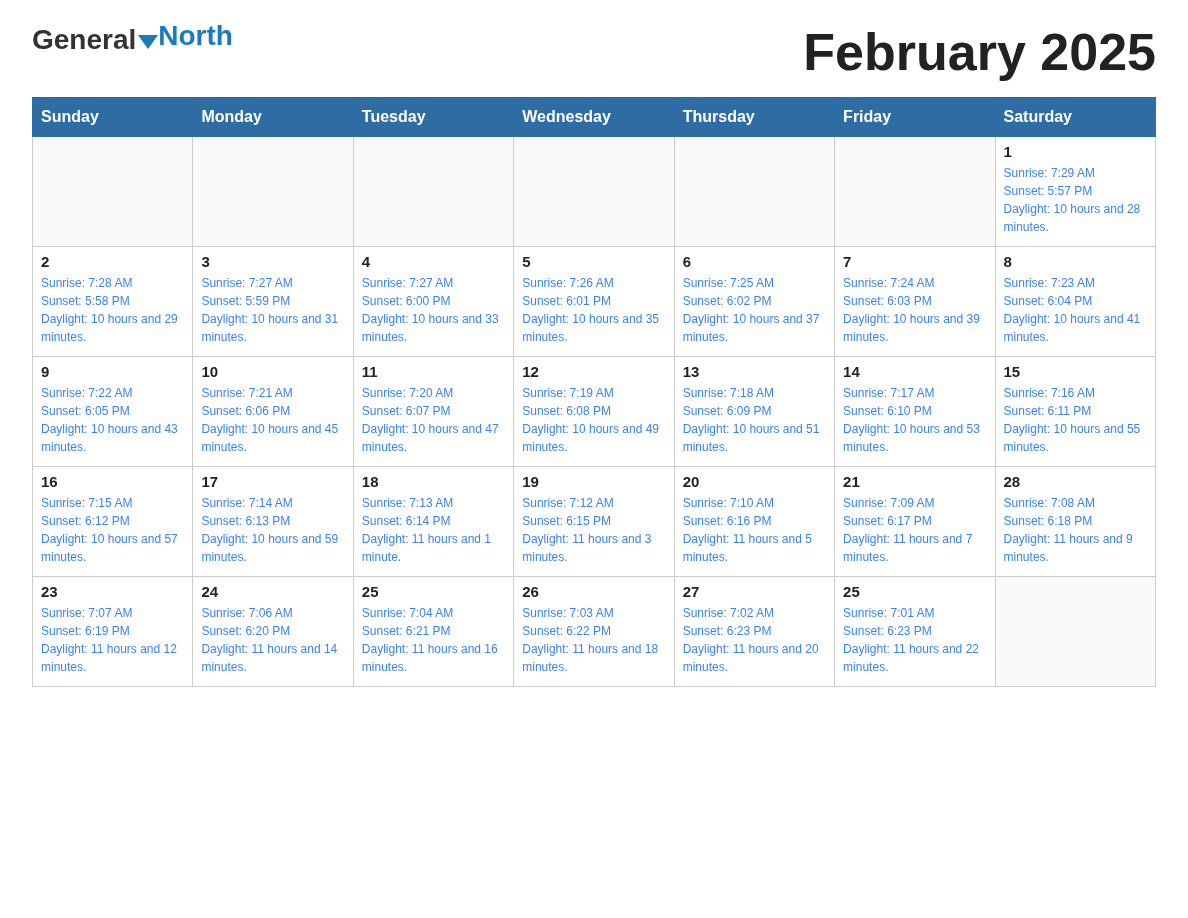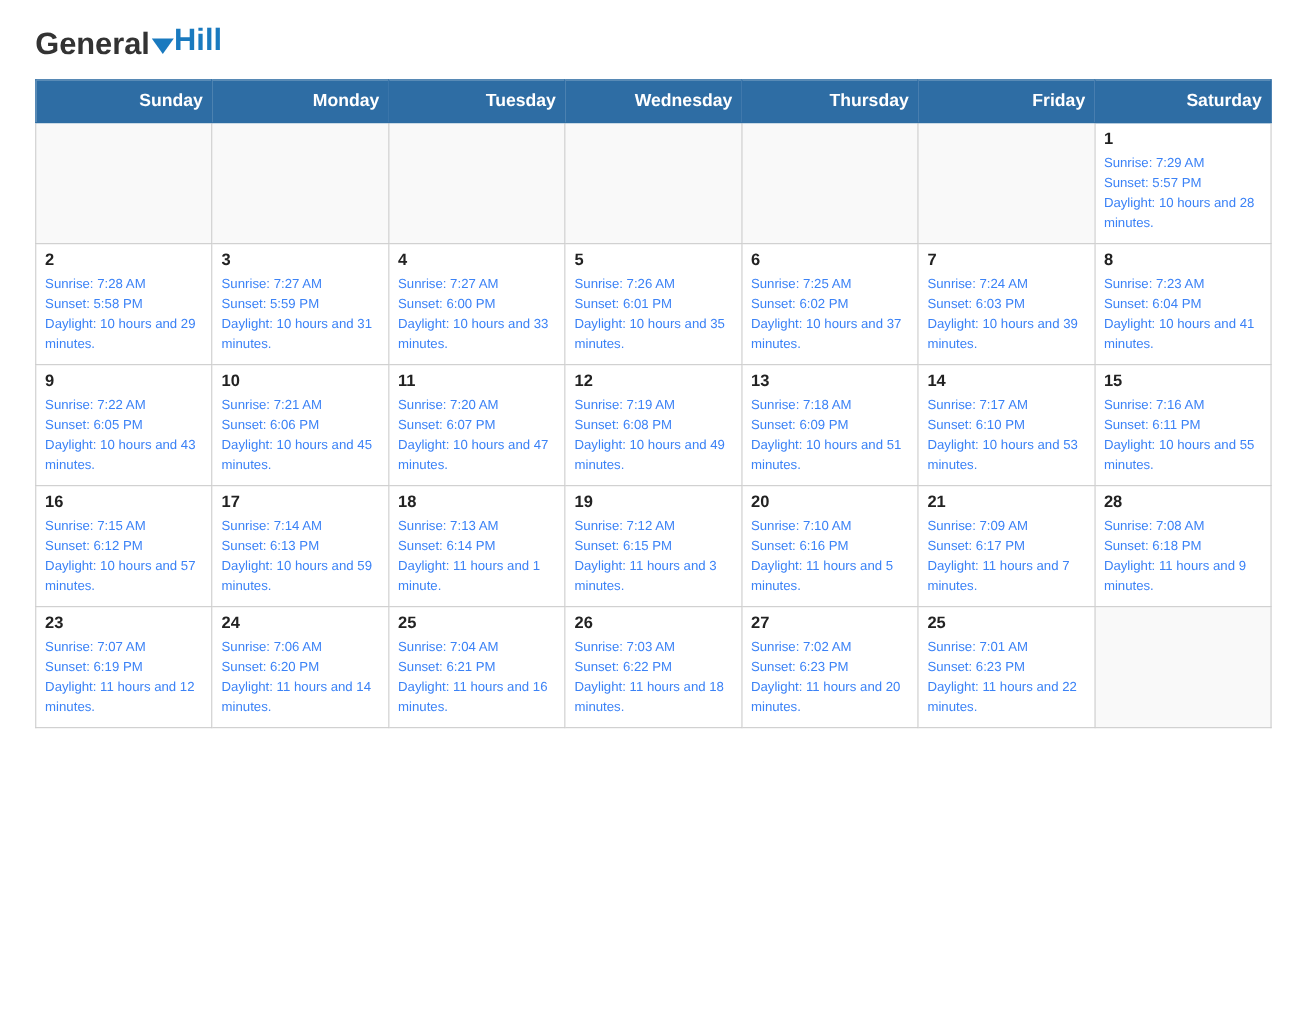--- a/index.html
+++ b/index.html
@@ -57,21 +57,21 @@
       width: 100%;
       border-collapse: collapse;
       table-layout: fixed;
     }
     .calendar-table thead tr th {
       background-color: #2e6da4;
       color: #fff;
       font-size: 16px;
       font-weight: bold;
       padding: 10px 8px;
-      text-align: right;
+      text-align: left;
       border: 1px solid #2e6da4;
     }
     .calendar-table tbody tr td {
       vertical-align: top;
       border: 1px solid #ccc;
       padding: 6px 8px;
       font-size: 12.5px;
       color: #333;
       height: 110px;
     }
@@ -99,24 +99,25 @@
 
 <div class="header-section">
   <div class="logo">
     <div class="logo-text">
       <span class="logo-general">General</span>
         <span class="logo-icon">
           <span class="logo-triangle"></span>
         </span>
     </div>
     <div style="font-size:28px; font-weight:bold; color:#1a7abf; margin-top:-4px;">
-      <span>Hill</span>
+      <span>North</span>
     </div>
   </div>
   <div class="title-section">
+    <div class="month-title">February 2025</div>
   </div>
 </div>
 
 <table class="calendar-table">
   <thead>
     <tr>
 
     <th>Sunday</th>
         <th>Monday</th>
         <th>Tuesday</th>

